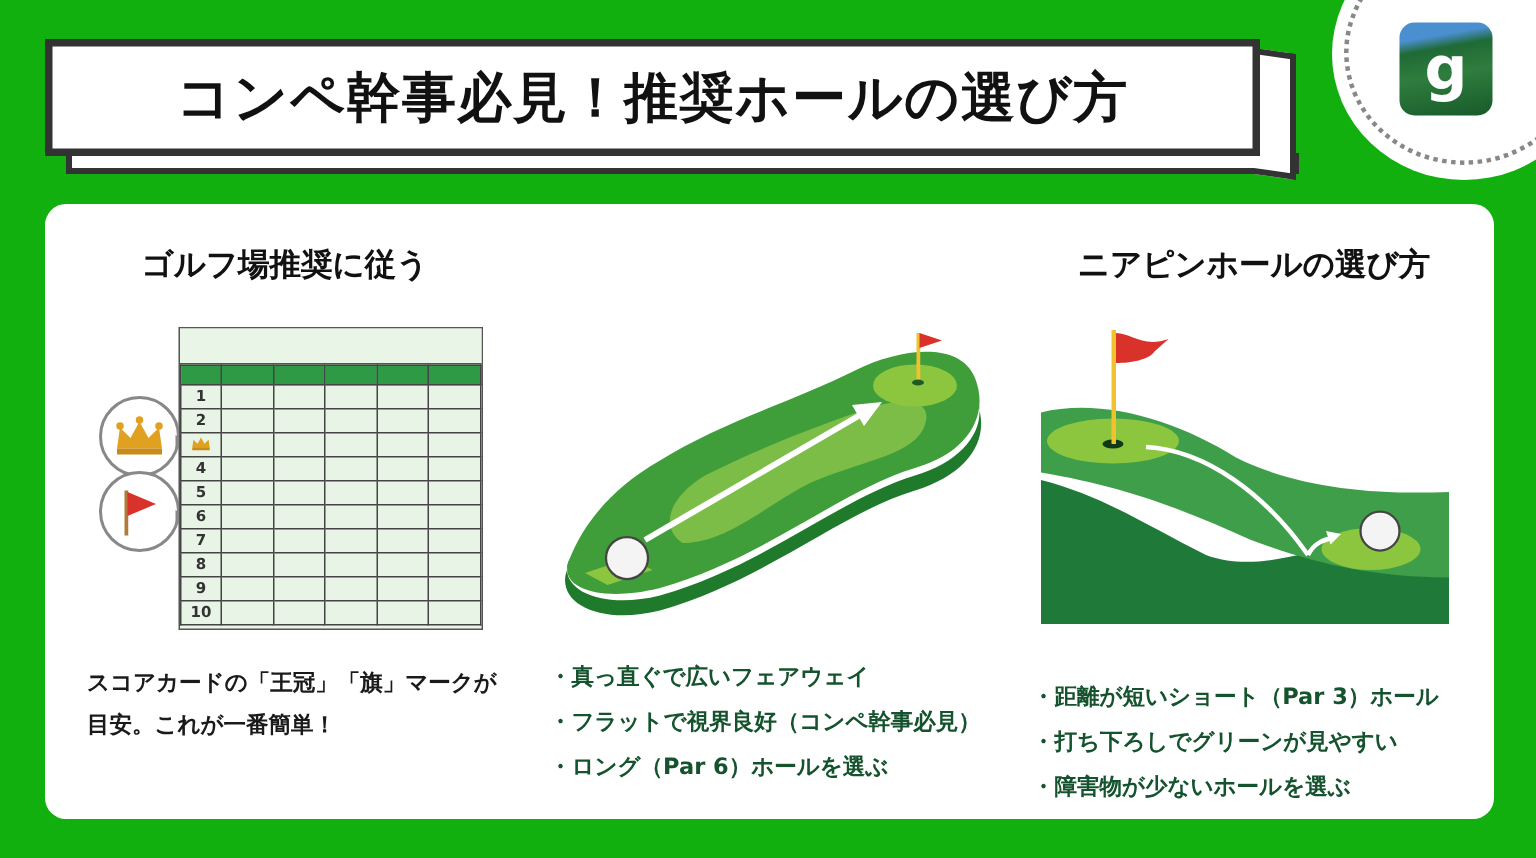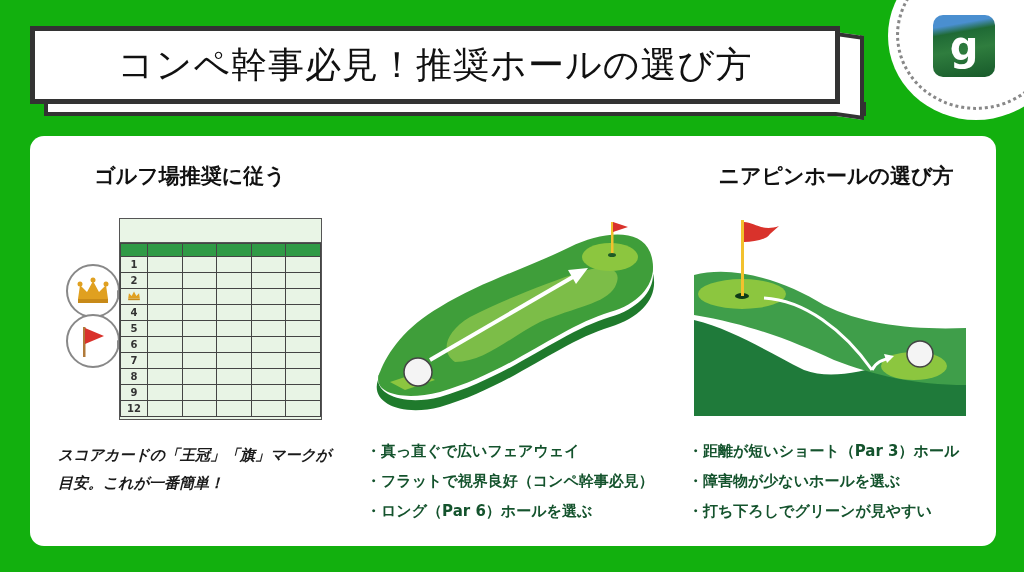--- a/index.html
+++ b/index.html
@@ -25,21 +25,21 @@
       transform: skewY(8deg);
       transform-origin: left top;
     }
     .title-box {
       position: absolute; left: 0; top: 0; width: 810px; height: 78px;
       background: #fff; border: 5px solid #333;
       display: flex; align-items: center; justify-content: center;
     }
     .title-text {
       font-family: "DejaVu Sans", sans-serif;
-      font-weight: normal; font-size: 36px; letter-spacing: 1px; color: #111;
+      font-weight: bold; font-size: 36px; letter-spacing: 1px; color: #111;
     }
     
     .logo-circle {
       position: absolute; left: 888px; top: -48px; width: 176px; height: 168px;
       border-radius: 50%; background: #fff;
     }
     .logo-ring {
       position: absolute; left: 896px; top: -40px; width: 160px; height: 150px;
       border-radius: 50%; border: 3px dotted #888;
     }
@@ -58,21 +58,21 @@
     .col { position: absolute; top: 0; height: 410px; }
     .col-title {
       position: absolute; top: 26px; left: 0; right: 0; text-align: center;
       font-weight: bold; font-size: 21px; color: #111;
     }
     .col1 { left: 0; width: 320px; }
     .col2 { left: 322px; width: 322px; }
     .col3 { left: 646px; width: 320px; text-decoration: underline; }
     .desc {
       position: absolute; top: 305px; left: 28px; right: 6px;
-      font-size: 15px; font-weight: bold; line-height: 28px; color: #1a1a1a; font-style: italic;
+      font-size: 15px; font-weight: bold; line-height: 28px; color: #1a1a1a;
     }
     .bullets {
       position: absolute; top: 300px; left: 14px; right: 0; list-style: none;
       font-size: 15px; font-weight: bold; line-height: 30px; color: #14532d;
     }
     .bullets li::before { content: "・"; }
     
     .scorecard {
       position: absolute; left: 89px; top: 82px; width: 203px; height: 202px;
       border: 1.5px solid #555; background: #e9f5e6;
@@ -215,21 +215,21 @@
             </tr>
         <tr>
               <td class="num">9</td>
               <td></td>
               <td></td>
               <td></td>
               <td></td>
               <td></td>
             </tr>
         <tr>
-              <td class="num">12</td>
+              <td class="num">10</td>
               <td></td>
               <td></td>
               <td></td>
               <td></td>
               <td></td>
             </tr>
       </tbody>
         </table>
     </div>
 
@@ -281,19 +281,19 @@
 
       <rect x="47" y="0" width="3" height="76" fill="#f2c12e"></rect>
       <path d="M50,2 C60,2 68,12 85,6 L76,14 C72,20 60,22 50,22 Z" fill="#d9322b"></path>
 
       <path d="M70,78 C110,80 150,110 178,150" stroke="#fff" stroke-width="3" fill="none"></path>
       <path d="M178,150 C182,142 188,140 196,138" stroke="#fff" stroke-width="3" fill="none"></path>
       <polygon points="200,136 190,134 193,143" fill="#fff"></polygon>
 
       <circle cx="226" cy="134" r="13" fill="#f4f4f4" stroke="#444" stroke-width="1.5"></circle>
     </svg>
-    <ul class="bullets" style="left:12px;">
+    <ul class="bullets" style="left:12px;margin-top:13px;">
       <li>距離が短いショート（Par 3）ホール</li>
+      <li>打ち下ろしでグリーンが見やすい</li>
       <li>障害物が少ないホールを選ぶ</li>
-      <li>打ち下ろしでグリーンが見やすい</li>
     </ul>
   </div>
 </div>
 
 </body></html>

